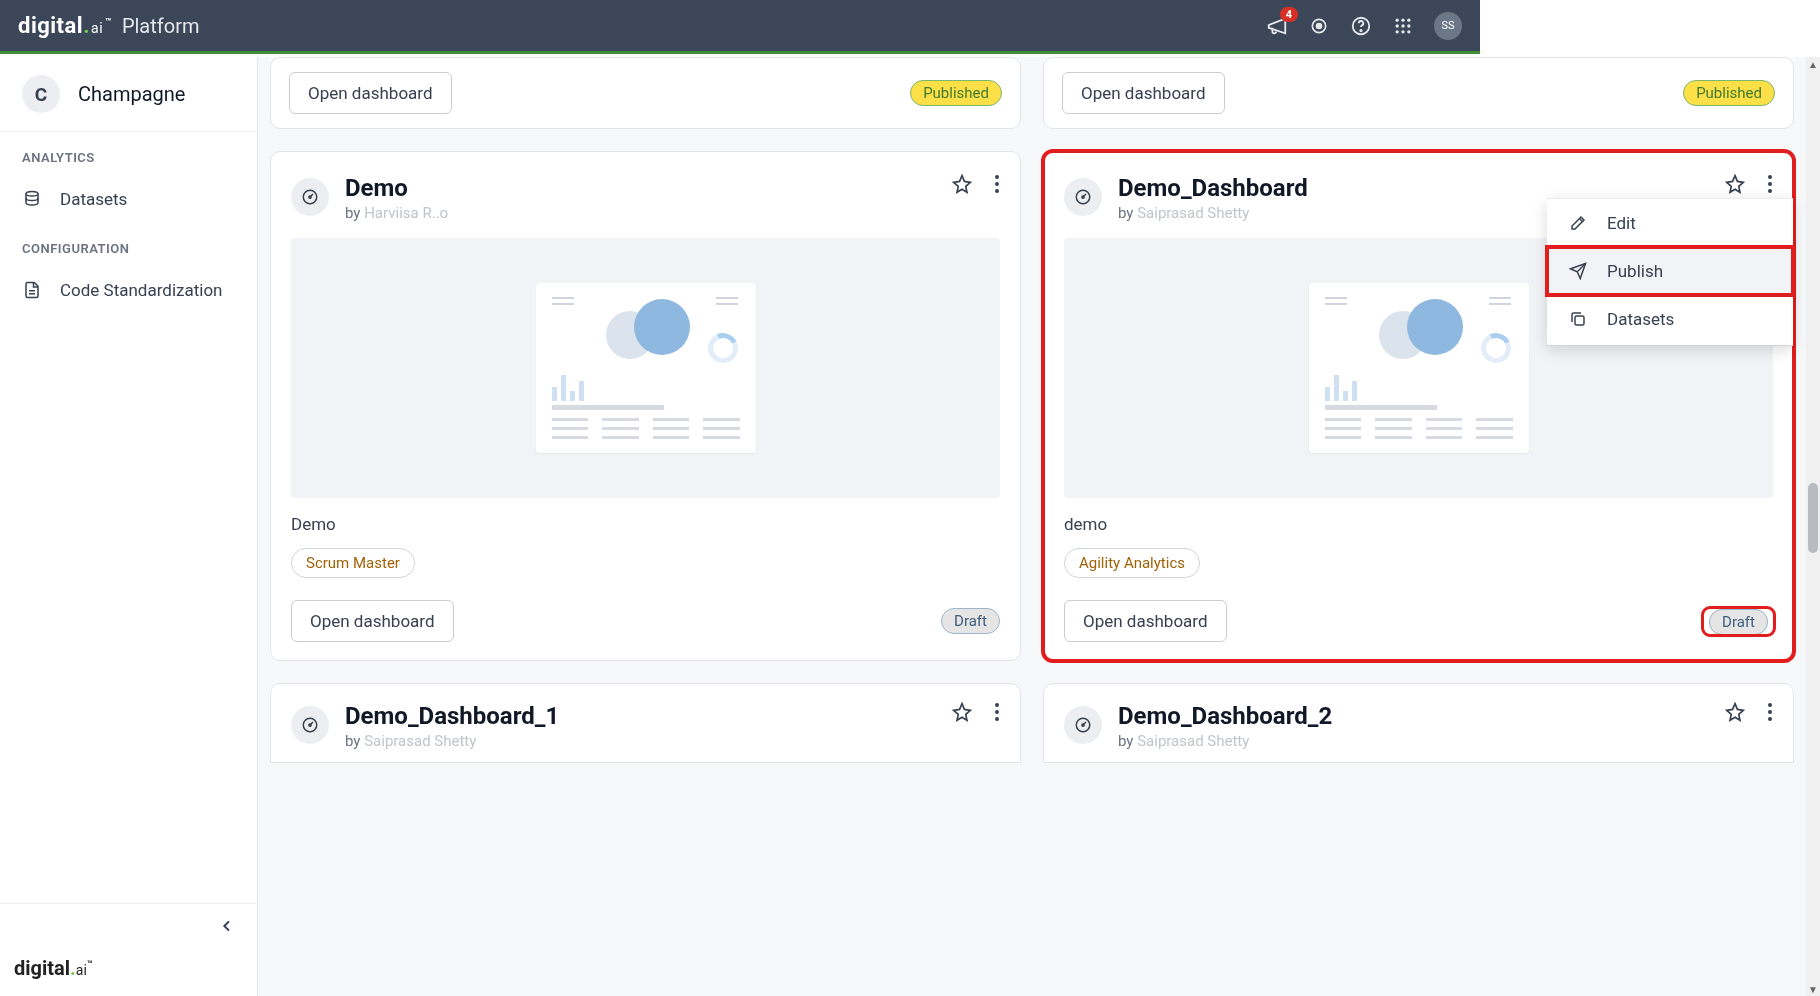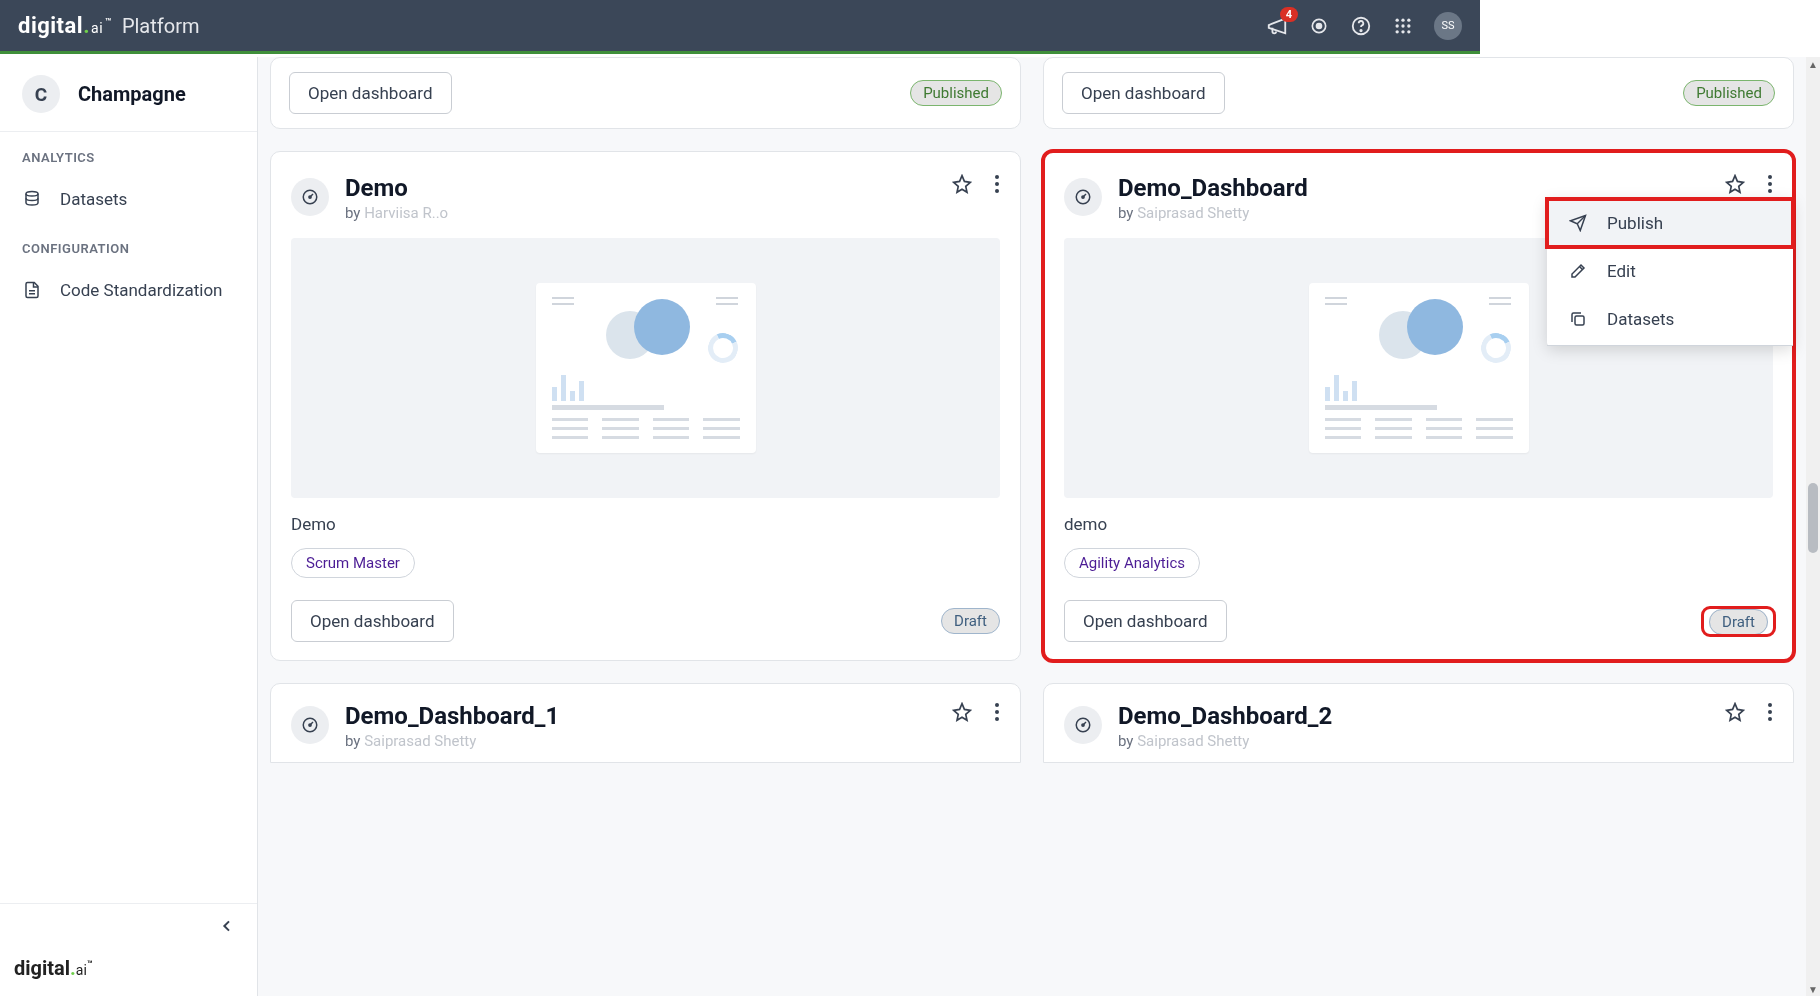--- a/index.html
+++ b/index.html
@@ -14,41 +14,41 @@
 .topbar-spacer { flex:1; }
 .topbar-icons { display:flex; align-items:center; gap:20px; }
 .ticon { width:22px; height:22px; display:flex; align-items:center; justify-content:center; color:#e5e7eb; cursor:pointer; position:relative; }
 .badge { position:absolute; top:-8px; right:-10px; background:#d93025; color:#fff; border-radius:10px; font-size:11px; font-weight:700; padding:1px 6px; }
 .avatar { width:28px; height:28px; border-radius:50%; background:#6b7786; color:#fff; font-size:11px; font-weight:400; display:flex; align-items:center; justify-content:center; }
 
 
 .sidebar { position:absolute; top:57px; left:0; width:258px; bottom:0; border-right:1px solid #e1e4e8; background:#fff; display:flex; flex-direction:column; }
 .org-row { display:flex; align-items:center; gap:18px; padding:18px 22px; border-bottom:1px solid #eceef1; }
 .org-avatar { width:38px; height:38px; border-radius:50%; background:#eceef1; color:#374151; font-weight:700; display:flex; align-items:center; justify-content:center; font-size:19px; }
-.org-name { font-size:20px; font-weight:700; color:#111827; }
+.org-name { font-size:20px; font-weight:400; color:#111827; }
 .back-row { display:flex; align-items:center; gap:18px; padding:14px 22px; border-bottom:1px solid #eceef1; cursor:pointer; }
 .back-row .circ { width:20px; height:20px; border-radius:50%; background:#374151; color:#fff; display:flex; align-items:center; justify-content:center; font-size:12px; }
 .back-row .lbl { font-size:17px; color:#374151; }
 .section-hdr { padding:18px 22px 10px; font-size:13px; letter-spacing:0.5px; color:#6b7280; font-weight:600; }
 .navitem { display:flex; align-items:center; gap:18px; padding:14px 22px; cursor:pointer; font-size:17px; color:#374151; }
 .navitem .nicon { width:20px; display:flex; justify-content:center; }
 .navitem.active { background:#eef2f6; border-left:4px solid #2f5f8f; padding-left:18px; color:#1f5f8f; }
 .sidebar-footer { margin-top:auto; border-top:1px solid #eceef1; }
 .collapse-row { display:flex; justify-content:flex-end; padding:14px 22px; }
 .footer-logo { padding:8px 14px 16px; font-size:20px; font-weight:700; color:#222; }
 
 
 .main { position:absolute; top:57px; left:258px; right:14px; bottom:0; overflow:hidden; background:#f7f8fa; padding:0 12px; }
 .grid { display:grid; grid-template-columns:1fr 1fr; gap:22px; padding-top:0; }
 
 
 .stubcard { background:#fff; border:1px solid #e1e4e8; border-radius:10px; padding:14px 18px; display:flex; align-items:center; justify-content:space-between; }
 .openbtn { border:1px solid #c9cdd3; border-radius:6px; padding:10px 18px; font-size:17px; color:#374151; background:#fff; cursor:pointer; }
 .pill { border-radius:14px; padding:3px 12px; font-size:15px; }
-.pill.pub { background:#e5e5e5; border:1px solid #7bb56e; color:#3f7a32; }
+.pill.pub { background:#fde047; border:1px solid #7bb56e; color:#3f7a32; }
 .pill.draft { background:#e5e5e5; border:1px solid #9fb5cc; color:#3f5f7f; }
 
 
 .card { background:#fff; border:1px solid #e1e4e8; border-radius:10px; padding:22px 20px 18px; position:relative; }
 .card.red { outline:4px solid #e11d1d; outline-offset:-2px; }
 .cardhead { display:flex; gap:16px; align-items:flex-start; }
 .cardicon { width:38px; height:38px; border-radius:50%; background:#eceef1; display:flex; align-items:center; justify-content:center; margin-top:4px; }
 .cardtitle { font-size:24px; font-weight:700; color:#111827; }
 .cardby { font-size:15px; color:#6b7280; margin-top:2px; }
 .cardby .author { color:#c0c4cb; filter:blur(0.3px); }
@@ -63,21 +63,21 @@
 .mock .circ2 { position:absolute; left:98px; top:16px; width:56px; height:56px; border-radius:50%; background:#8fb8e0; }
 .mock .donut { position:absolute; right:18px; top:50px; width:30px; height:30px; border-radius:50%; border:5px solid #e3edf7; border-top-color:#a8cff0; transform:rotate(20deg); }
 .mock .ham { position:absolute; width:22px; height:2px; background:#d0d5dc; }
 .mock .lines { position:absolute; left:16px; right:16px; bottom:14px; }
 .mock .lines .row { display:flex; gap:14px; margin-top:6px; }
 .mock .lines .row span { height:3px; background:#d6dbe2; flex:1; }
 .mock .lines .wide { height:5px; background:#d6dbe2; width:60%; margin-bottom:8px; }
 
 .carddesc { margin-top:16px; font-size:17px; color:#374151; }
 .tagrow { margin-top:14px; }
-.tag { display:inline-block; border:1px solid #d0d5dc; border-radius:16px; padding:5px 14px; font-size:15px; color:#4c1d95;text-align:center; }
+.tag { display:inline-block; border:1px solid #d0d5dc; border-radius:16px; padding:5px 14px; font-size:15px; color:#a16207;text-align:center; }
 .cardfoot { margin-top:22px; display:flex; align-items:center; justify-content:space-between; }
 .redbox-draft { outline:3px solid #e11d1d; padding:3px 5px; border-radius:6px; }
 
 
 .menu { position:absolute; top:46px; right:0; width:246px; background:#fff; box-shadow:0 4px 16px rgba(0,0,0,.15); border-radius:4px 0 0 4px; z-index:10; border-top:1px solid #eee; }
 .menuitem { display:flex; align-items:center; gap:20px; padding:14px 22px; font-size:17px; color:#374151; cursor:pointer; }
 .menuitem.hl { background:#f1f3f6; outline:4px solid #e11d1d; outline-offset:-2px; }
 .menudiv { height:1px; background:#d0d5dc; margin-top:2px; }
 
 
@@ -292,33 +292,33 @@
             <svg width="6" height="20" viewBox="0 0 6 20" fill="#374151">
                 <circle cx="3" cy="3" r="2"></circle>
                 <circle cx="3" cy="10" r="2"></circle>
                 <circle cx="3" cy="17" r="2"></circle>
               </svg>
           </div>
         </div>
       </div>
 
       <div class="menu">
+        <div class="menuitem">
+          <svg width="18" height="18" viewBox="0 0 24 24" fill="none" stroke="#374151" stroke-width="2">
+              <path d="M4 20h4L20 8l-4-4L4 16v4z"></path>
+              <path d="M14 6l4 4"></path>
+            </svg>
+          <span>Edit</span>
+        </div>
         <div class="menuitem hl">
           <svg width="18" height="18" viewBox="0 0 24 24" fill="none" stroke="#374151" stroke-width="2">
               <path d="M22 2L11 13"></path>
               <path d="M22 2l-7 20-4-9-9-4 20-7z"></path>
             </svg>
           <span>Publish</span>
-        </div>
-        <div class="menuitem">
-          <svg width="18" height="18" viewBox="0 0 24 24" fill="none" stroke="#374151" stroke-width="2">
-              <path d="M4 20h4L20 8l-4-4L4 16v4z"></path>
-              <path d="M14 6l4 4"></path>
-            </svg>
-          <span>Edit</span>
         </div>
         <div class="menuitem">
           <svg width="18" height="18" viewBox="0 0 24 24" fill="none" stroke="#374151" stroke-width="2">
               <rect x="8" y="8" width="12" height="12" rx="2"></rect>
               <path d="M4 16V6a2 2 0 0 1 2-2h10"></path>
             </svg>
           <span>Datasets</span>
         </div>
         <div class="menudiv"></div>
       </div>

